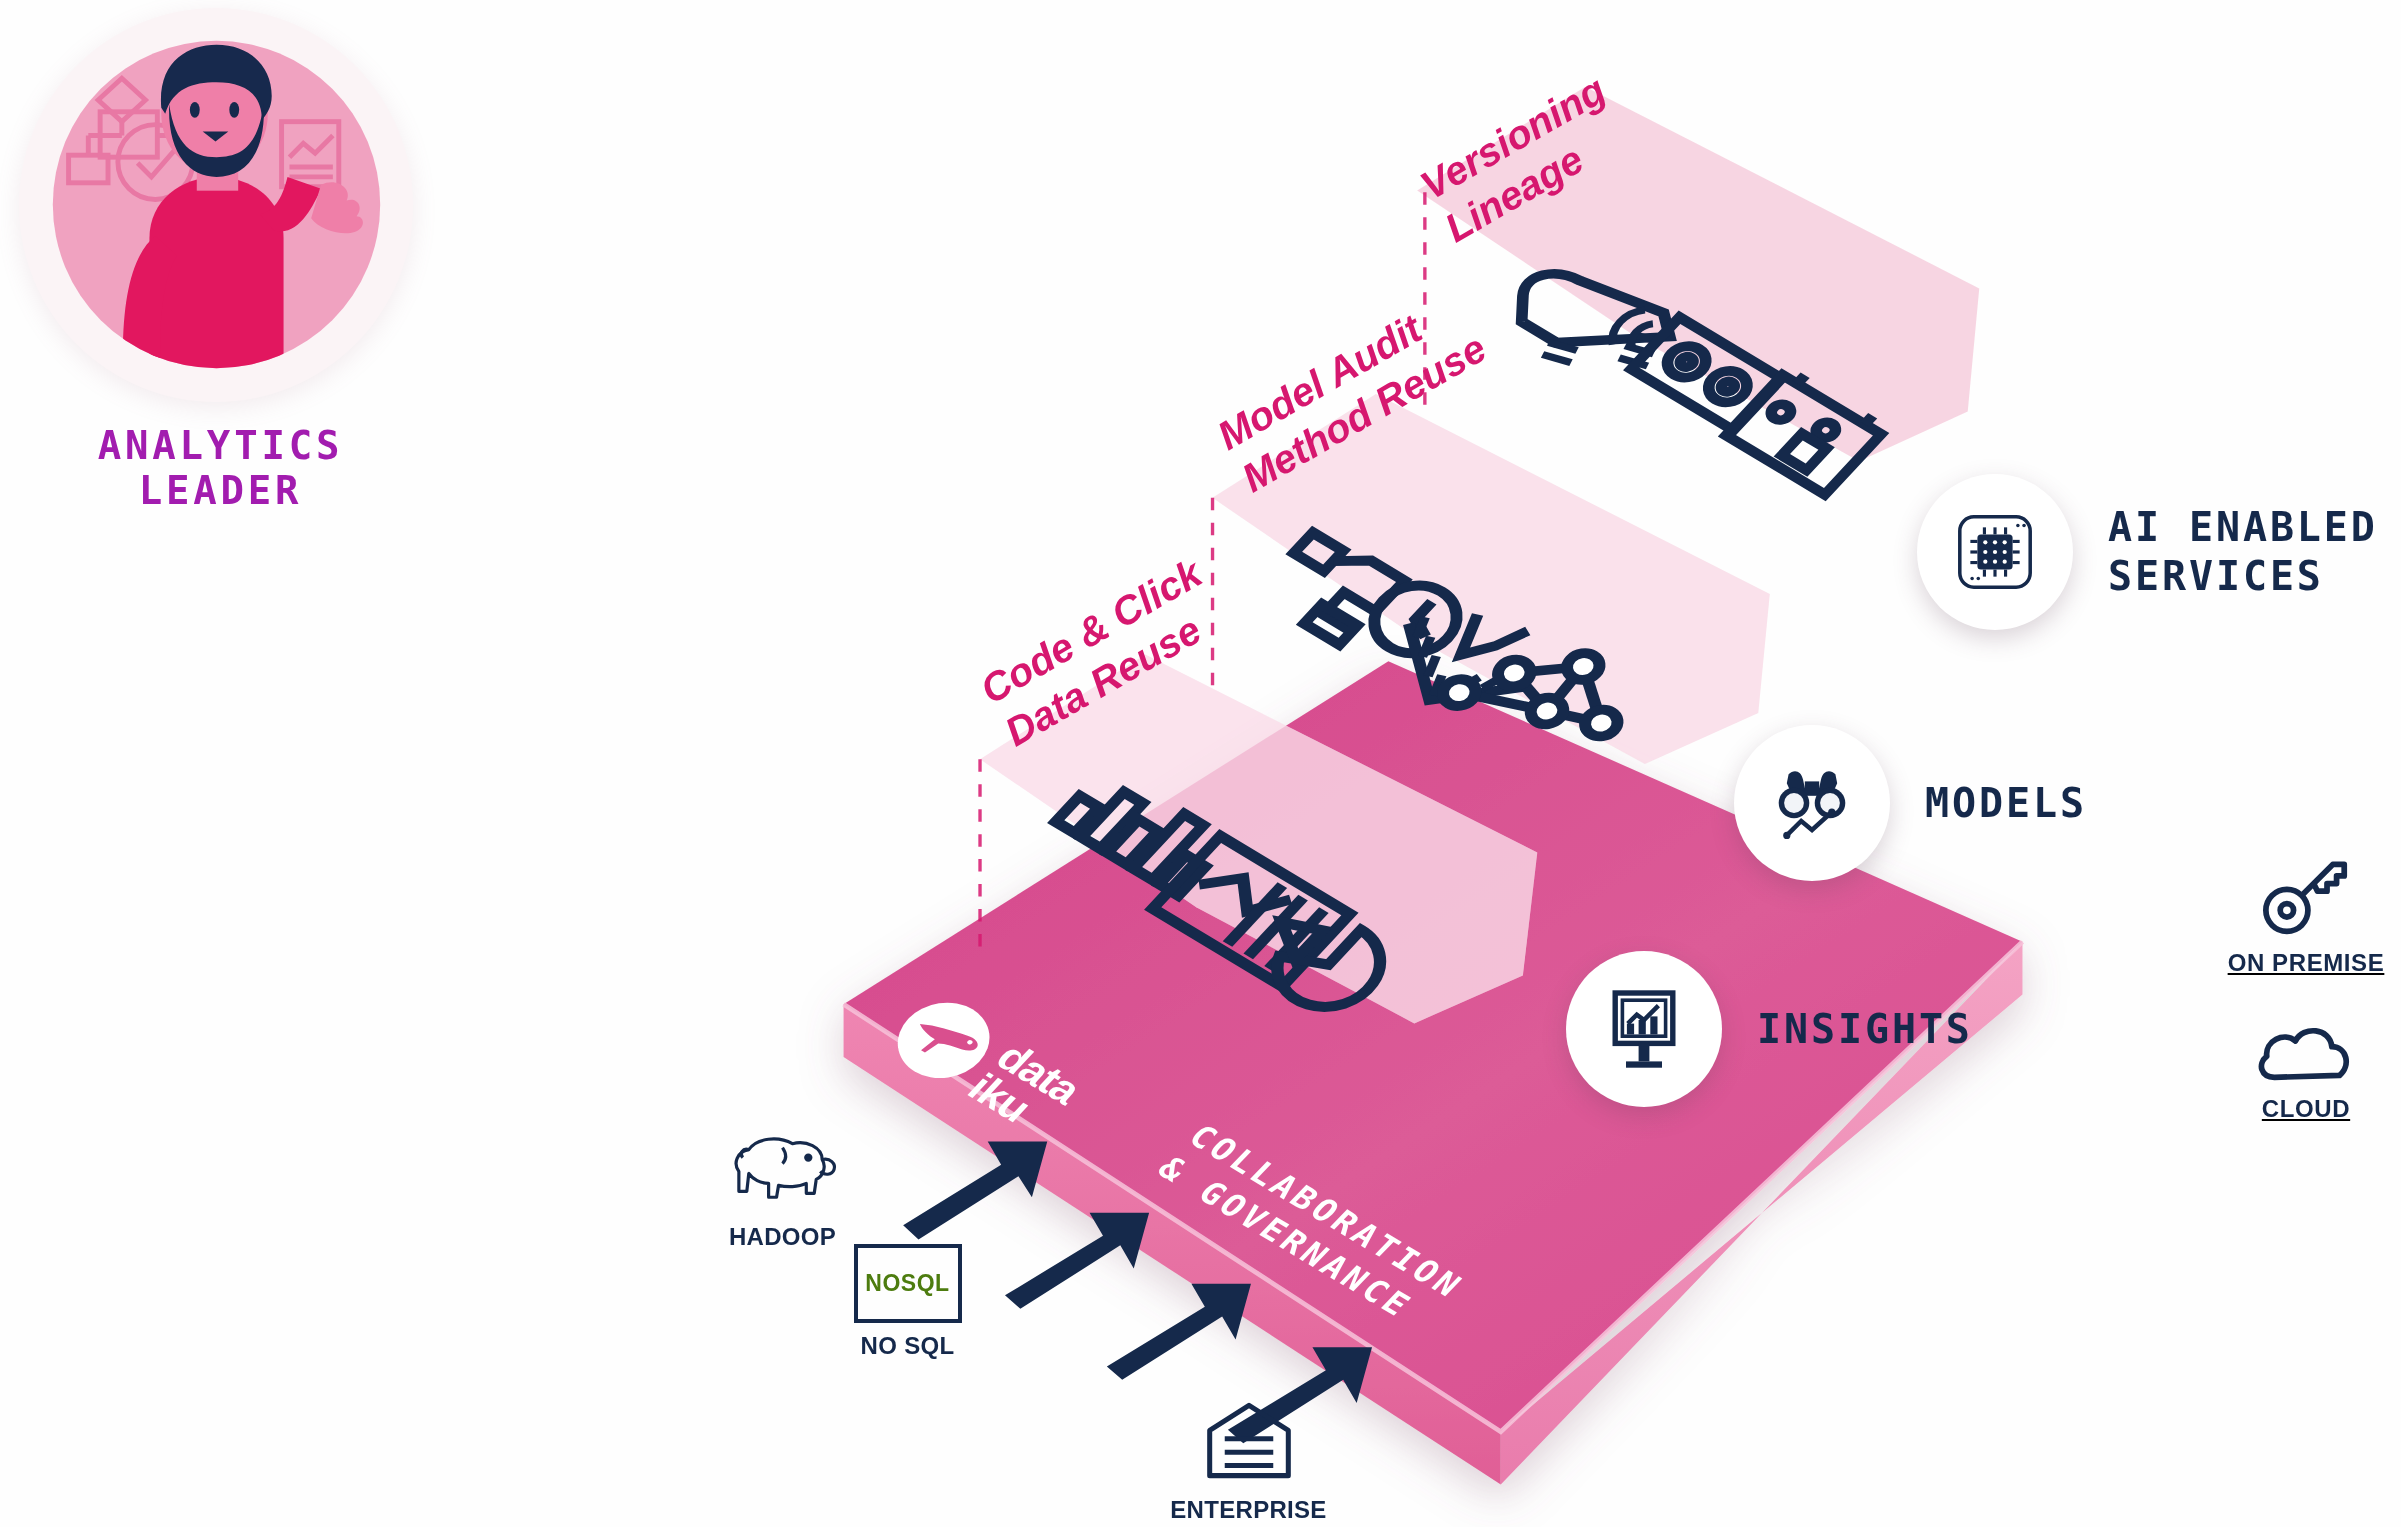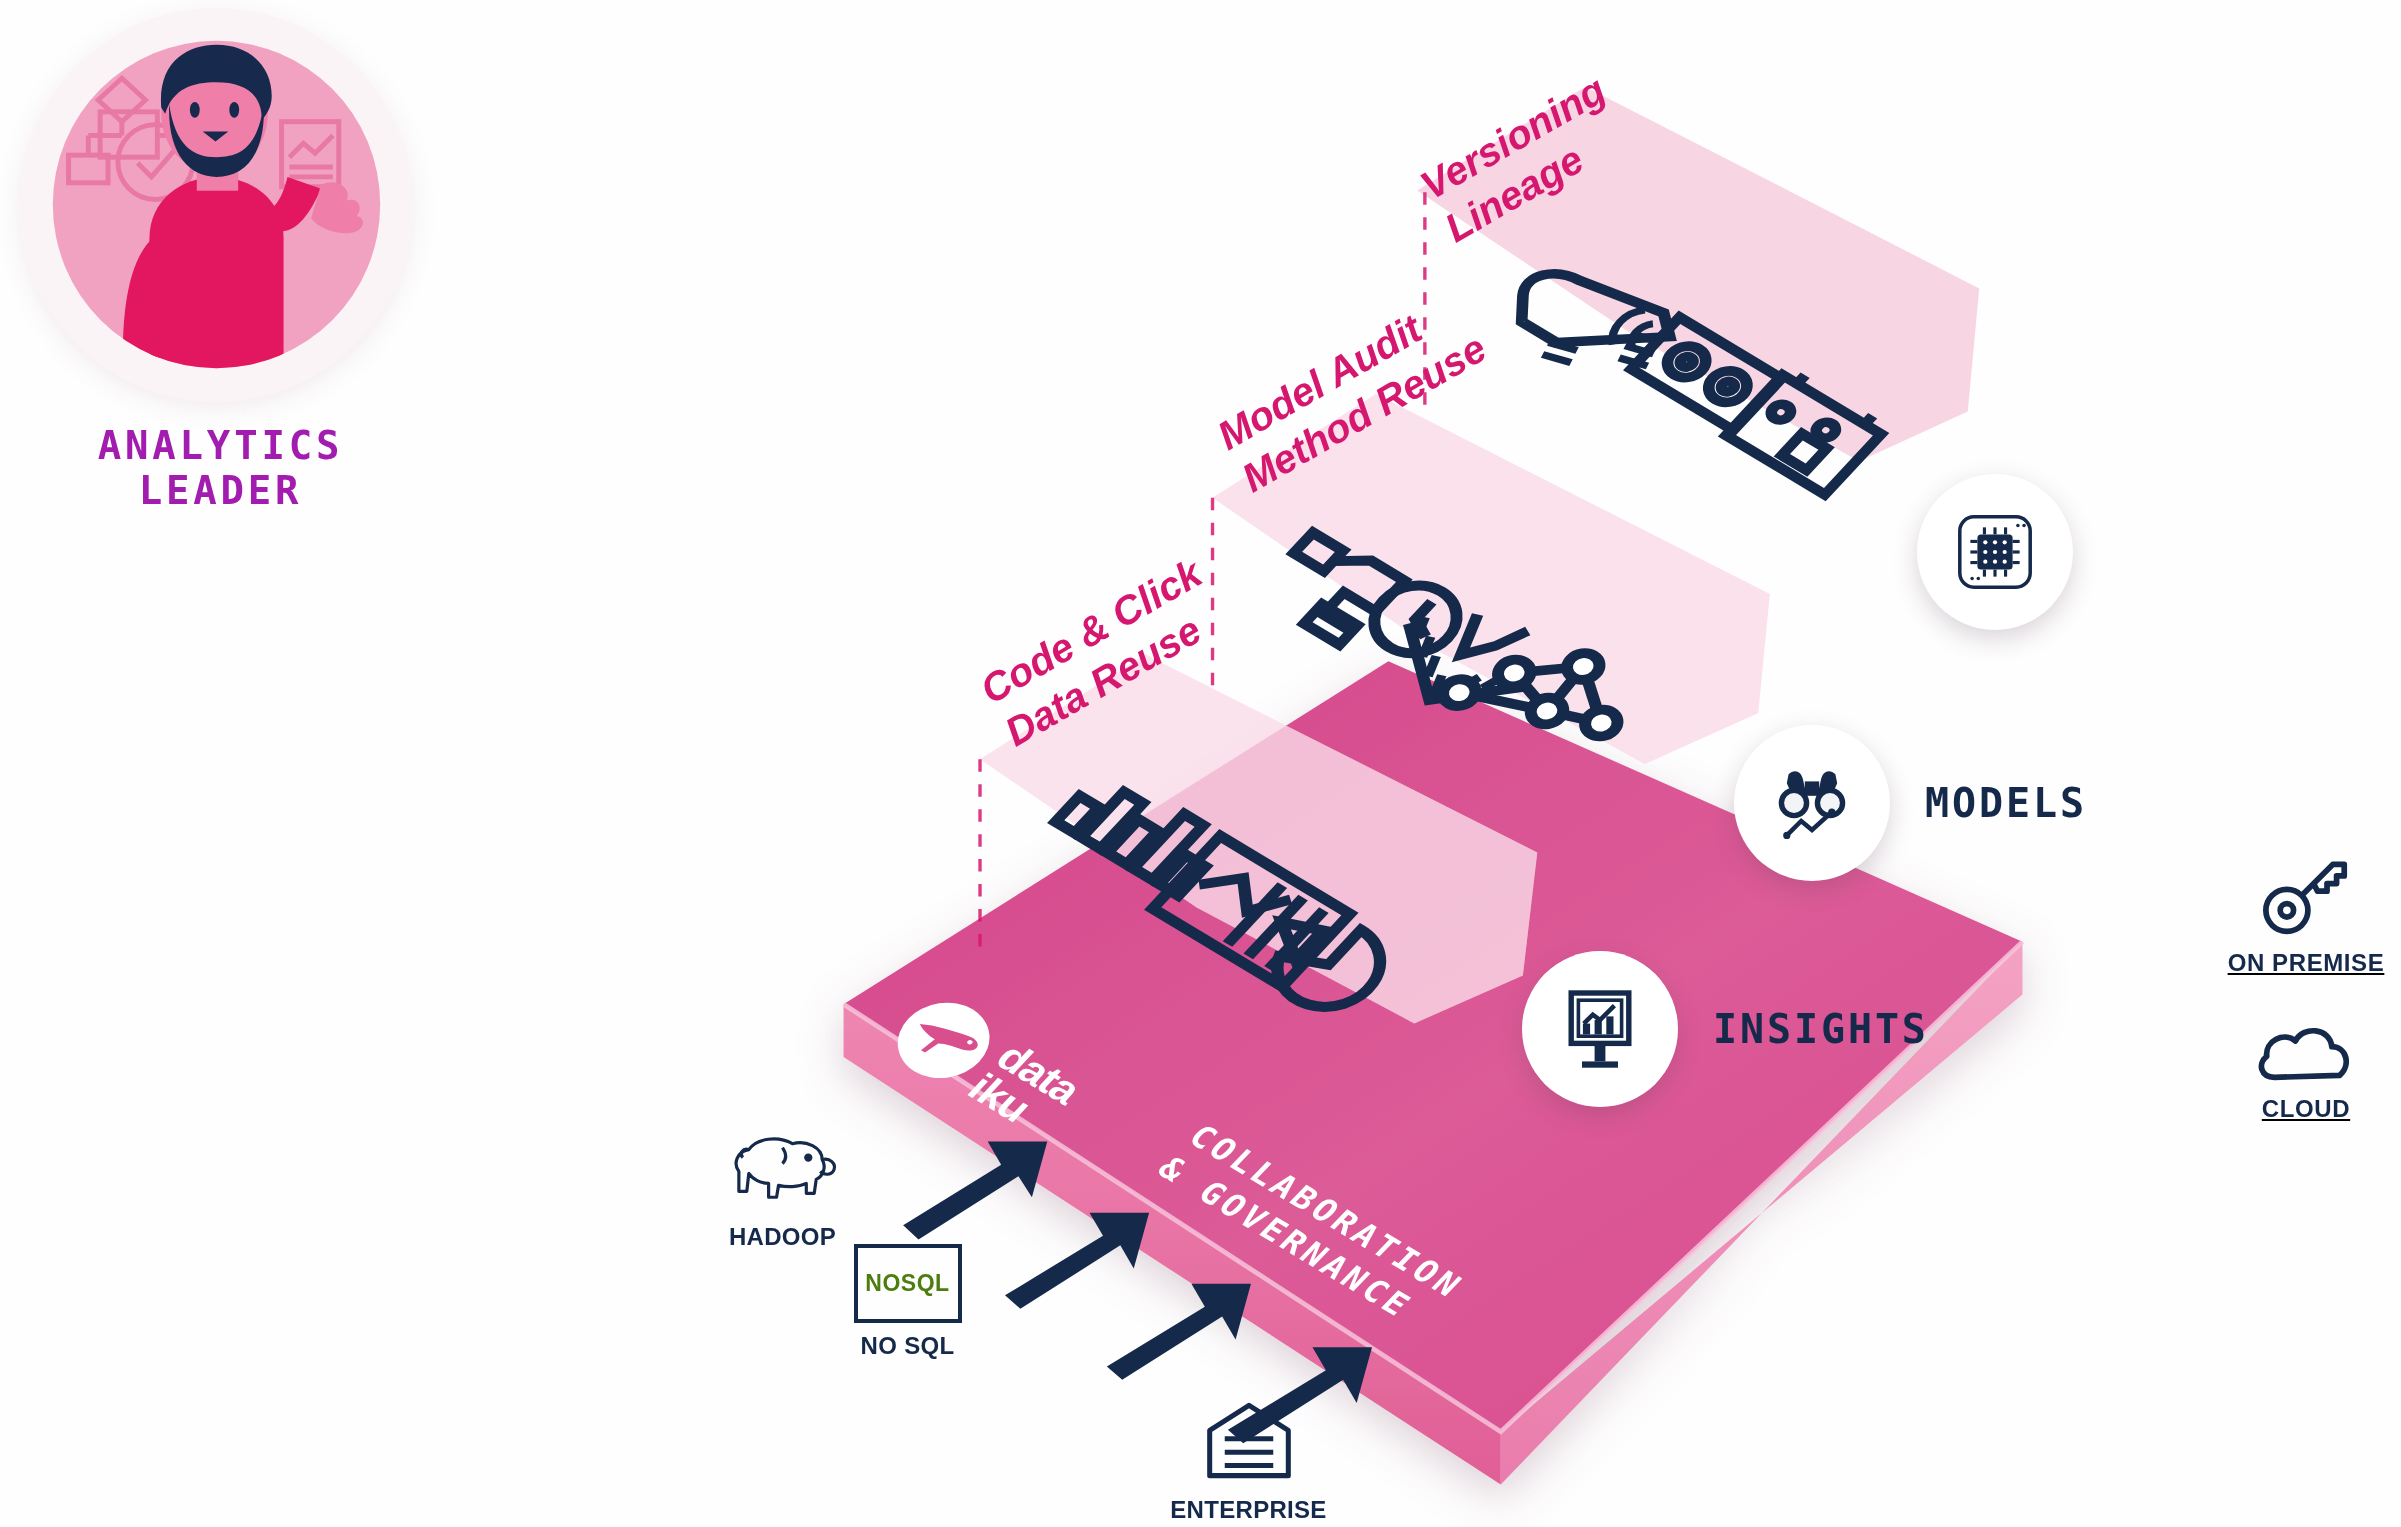--- a/index.html
+++ b/index.html
@@ -31,21 +31,21 @@
     display:flex;align-items:center;justify-content:center;
     box-shadow:0 8.6px 25px rgba(90,60,80,.22);flex:0 0 auto;
   }
   .badge-text{
     margin-left:35px;color:#15294b;font-weight:bold;font-size:40px;
     letter-spacing:2.9px;line-height:1.22;white-space:pre-line;
     font-family:"DejaVu Sans Mono","Liberation Mono",monospace;
   }
   #badge-ai{left:1917px;top:474px;}
   #badge-models{left:1734px;top:725px;}
-  #badge-insights{left:1522px;top:951px;}
+  #badge-insights{left:1566px;top:951px;}
 
   
   .deploy{position:absolute;text-align:center;width:192px;text-decoration:underline;}
   .deploy .lbl{
     color:#15294b;font-weight:bold;font-size:24px;letter-spacing:0.6px;margin-top:5.8px;
   }
   #deploy-onpremise{left:2210px;top:853px;}
   #deploy-cloud{left:2210px;top:1018px;}
 
   
@@ -399,20 +399,22 @@
             <line x1="70" y1="62" x2="78" y2="62"></line>
         </g>
         <g fill="#15294b">
             <circle cx="76" cy="20" r="2"></circle>
             <circle cx="83" cy="20" r="2"></circle>
             <circle cx="24" cy="80" r="2"></circle>
             <circle cx="31" cy="80" r="2"></circle>
           </g>
       </svg>
     </div>
+    <div class="badge-text">AI ENABLED
+SERVICES</div>
   </div>
 
   <div class="deploy" id="deploy-onpremise">
     <svg viewBox="0 0 100 90" width="96" height="86">
       <g fill="none" stroke="#15294b" stroke-width="6" stroke-linejoin="round">
         <circle cx="30" cy="60" r="22"></circle>
         <circle cx="30" cy="60" r="7"></circle>
         <path d="M45,45 L78,12 L90,12 L90,24 L82,24 L82,32 L72,32 L72,40 L62,40 L58,32"></path>
       </g>
     </svg>

